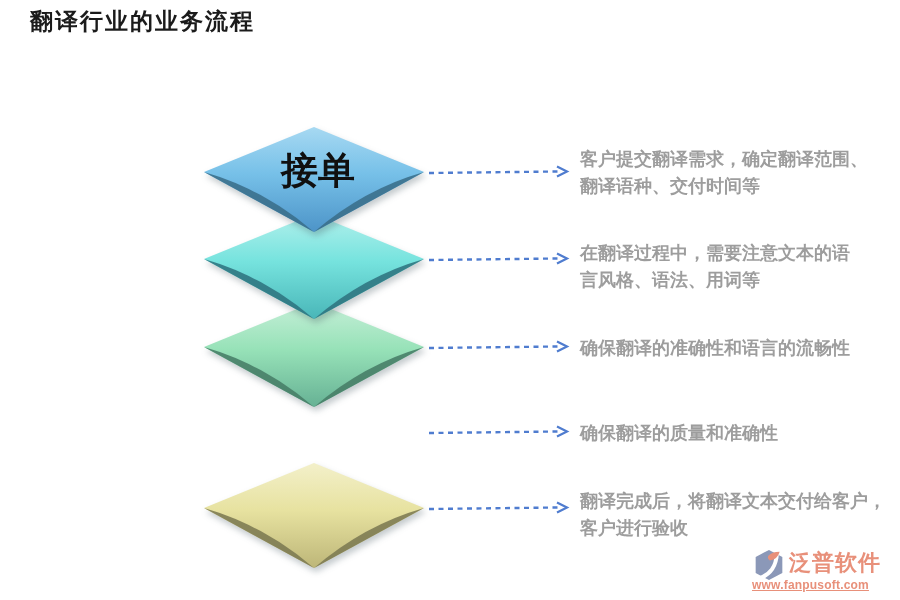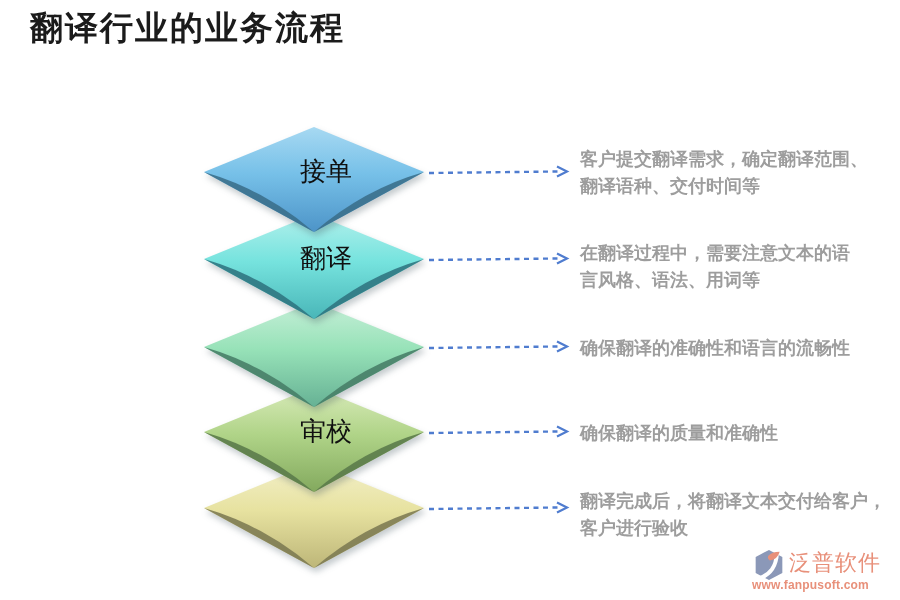--- a/index.html
+++ b/index.html
@@ -9,43 +9,43 @@
   }
   #page{
     position:relative;
     width:900px;height:600px;
     background:#ffffff;
     overflow:hidden;
   }
   .page-title{
     position:absolute;
     left:30px;top:8px;
-    font-size:33px;
+    font-size:23px;
     font-weight:bold;
     letter-spacing:2px;
     color:var(--title-color,#1b1b1b);
     line-height:1.2;
   }
   .step{
     position:absolute;
     left:204px;
     width:220px;height:105px;
   }
   .step svg.diamond{
     position:absolute;left:0;top:0;
     width:220px;height:105px;
     filter:drop-shadow(2px 4px 3px rgba(60,80,90,.30));
   }
   .step-label{
     position:absolute;
-    left:12px;top:152px; 
+    left:4px;top:152px; 
     width:100%;
     text-align:center;
-    font-size:26px;
-    font-weight:normal;
+    font-size:37px;
+    font-weight:bold;
     color:#101010;
     line-height:34px;
   }
   
   .step .step-label{top:27px;}
   .arrow{
     position:absolute;
     width:150px;height:18px;
   }
   .step-desc{
@@ -60,33 +60,34 @@
   }
   .logo{
     position:absolute;
     left:752px;top:549px;
     width:140px;
   }
   .logo-row{display:flex;align-items:flex-start;}
   .logo-icon{width:34px;height:32px;flex:0 0 auto;}
   .logo-name{
     font-size:22px;
-    font-weight:normal;
+    font-weight:bold;
     color:var(--logo-color,#e8907a);
     line-height:28px;
     margin-left:3px;
     letter-spacing:1px;
   }
   .logo-url{
     font-size:12px;
     font-weight:bold;
     color:var(--logo-color,#e8907a);
     line-height:13px;
     margin-top:-2px;
     letter-spacing:.2px;
+    text-decoration:underline;
   }
 </style>
 </head>
 <body>
 
 <div id="page" style="--arrow: #4f7ccf; --desc-color: #9d9d9d; --title-color: #1b1b1b; --logo-color: #e8907a; --logoshape: #8b98b8;">
 
   <div class="page-title">翻译行业的业务流程</div>
 
   <div class="step" id="step-0" style="top: 127px; z-index: 9; --light: #a7d9f2; --base: #76c0e8; --deep: #4d94c8; --wedge: #3a6e8a;">
@@ -111,53 +112,37 @@
         <linearGradient id="g1" x1="0" y1="0" x2="0" y2="1">
           <stop offset="0" style="stop-color:var(--light)"></stop>
           <stop offset="0.45" style="stop-color:var(--base)"></stop>
           <stop offset="1" style="stop-color:var(--deep)"></stop>
         </linearGradient>
       </defs>
       <polygon points="110,0 220,45 110,105 0,45" fill="url(#g1)"></polygon>
       <path d="M0,45 L110,105 Q60,62 0,45 Z" fill="var(--wedge)" opacity="0.88"></path>
       <path d="M220,45 L110,105 Q160,62 220,45 Z" fill="var(--wedge)" opacity="0.88"></path>
     </svg>
-    <div class="step-label">翻译</div>
   </div>
 
   <div class="step" id="step-2" style="top: 302px; z-index: 7; --light: #c6efd8; --base: #97e2b8; --deep: #66b194; --wedge: #477d66;">
     <svg class="diamond" viewBox="0 0 220 105">
       <defs>
         <linearGradient id="g2" x1="0" y1="0" x2="0" y2="1">
           <stop offset="0" style="stop-color:var(--light)"></stop>
           <stop offset="0.45" style="stop-color:var(--base)"></stop>
           <stop offset="1" style="stop-color:var(--deep)"></stop>
         </linearGradient>
       </defs>
       <polygon points="110,0 220,45 110,105 0,45" fill="url(#g2)"></polygon>
       <path d="M0,45 L110,105 Q60,62 0,45 Z" fill="var(--wedge)" opacity="0.88"></path>
       <path d="M220,45 L110,105 Q160,62 220,45 Z" fill="var(--wedge)" opacity="0.88"></path>
     </svg>
   </div>
 
-  <div class="step" id="step-3" style="top: 387px; z-index: 6; --light: #d9ebba; --base: #b0d488; --deep: #83a95e; --wedge: #5a7a4a;">
-    <svg class="diamond" viewBox="0 0 220 105">
-      <defs>
-        <linearGradient id="g3" x1="0" y1="0" x2="0" y2="1">
-          <stop offset="0" style="stop-color:var(--light)"></stop>
-          <stop offset="0.45" style="stop-color:var(--base)"></stop>
-          <stop offset="1" style="stop-color:var(--deep)"></stop>
-        </linearGradient>
-      </defs>
-      <polygon points="110,0 220,45 110,105 0,45" fill="url(#g3)"></polygon>
-      <path d="M0,45 L110,105 Q60,62 0,45 Z" fill="var(--wedge)" opacity="0.88"></path>
-      <path d="M220,45 L110,105 Q160,62 220,45 Z" fill="var(--wedge)" opacity="0.88"></path>
-    </svg>
-    <div class="step-label">审校</div>
-  </div>
 
   <div class="step" id="step-4" style="top: 463px; z-index: 5; --light: #f3f0ca; --base: #e7e2a0; --deep: #bdb678; --wedge: #7c7a52;">
     <svg class="diamond" viewBox="0 0 220 105">
       <defs>
         <linearGradient id="g4" x1="0" y1="0" x2="0" y2="1">
           <stop offset="0" style="stop-color:var(--light)"></stop>
           <stop offset="0.45" style="stop-color:var(--base)"></stop>
           <stop offset="1" style="stop-color:var(--deep)"></stop>
         </linearGradient>
       </defs>

